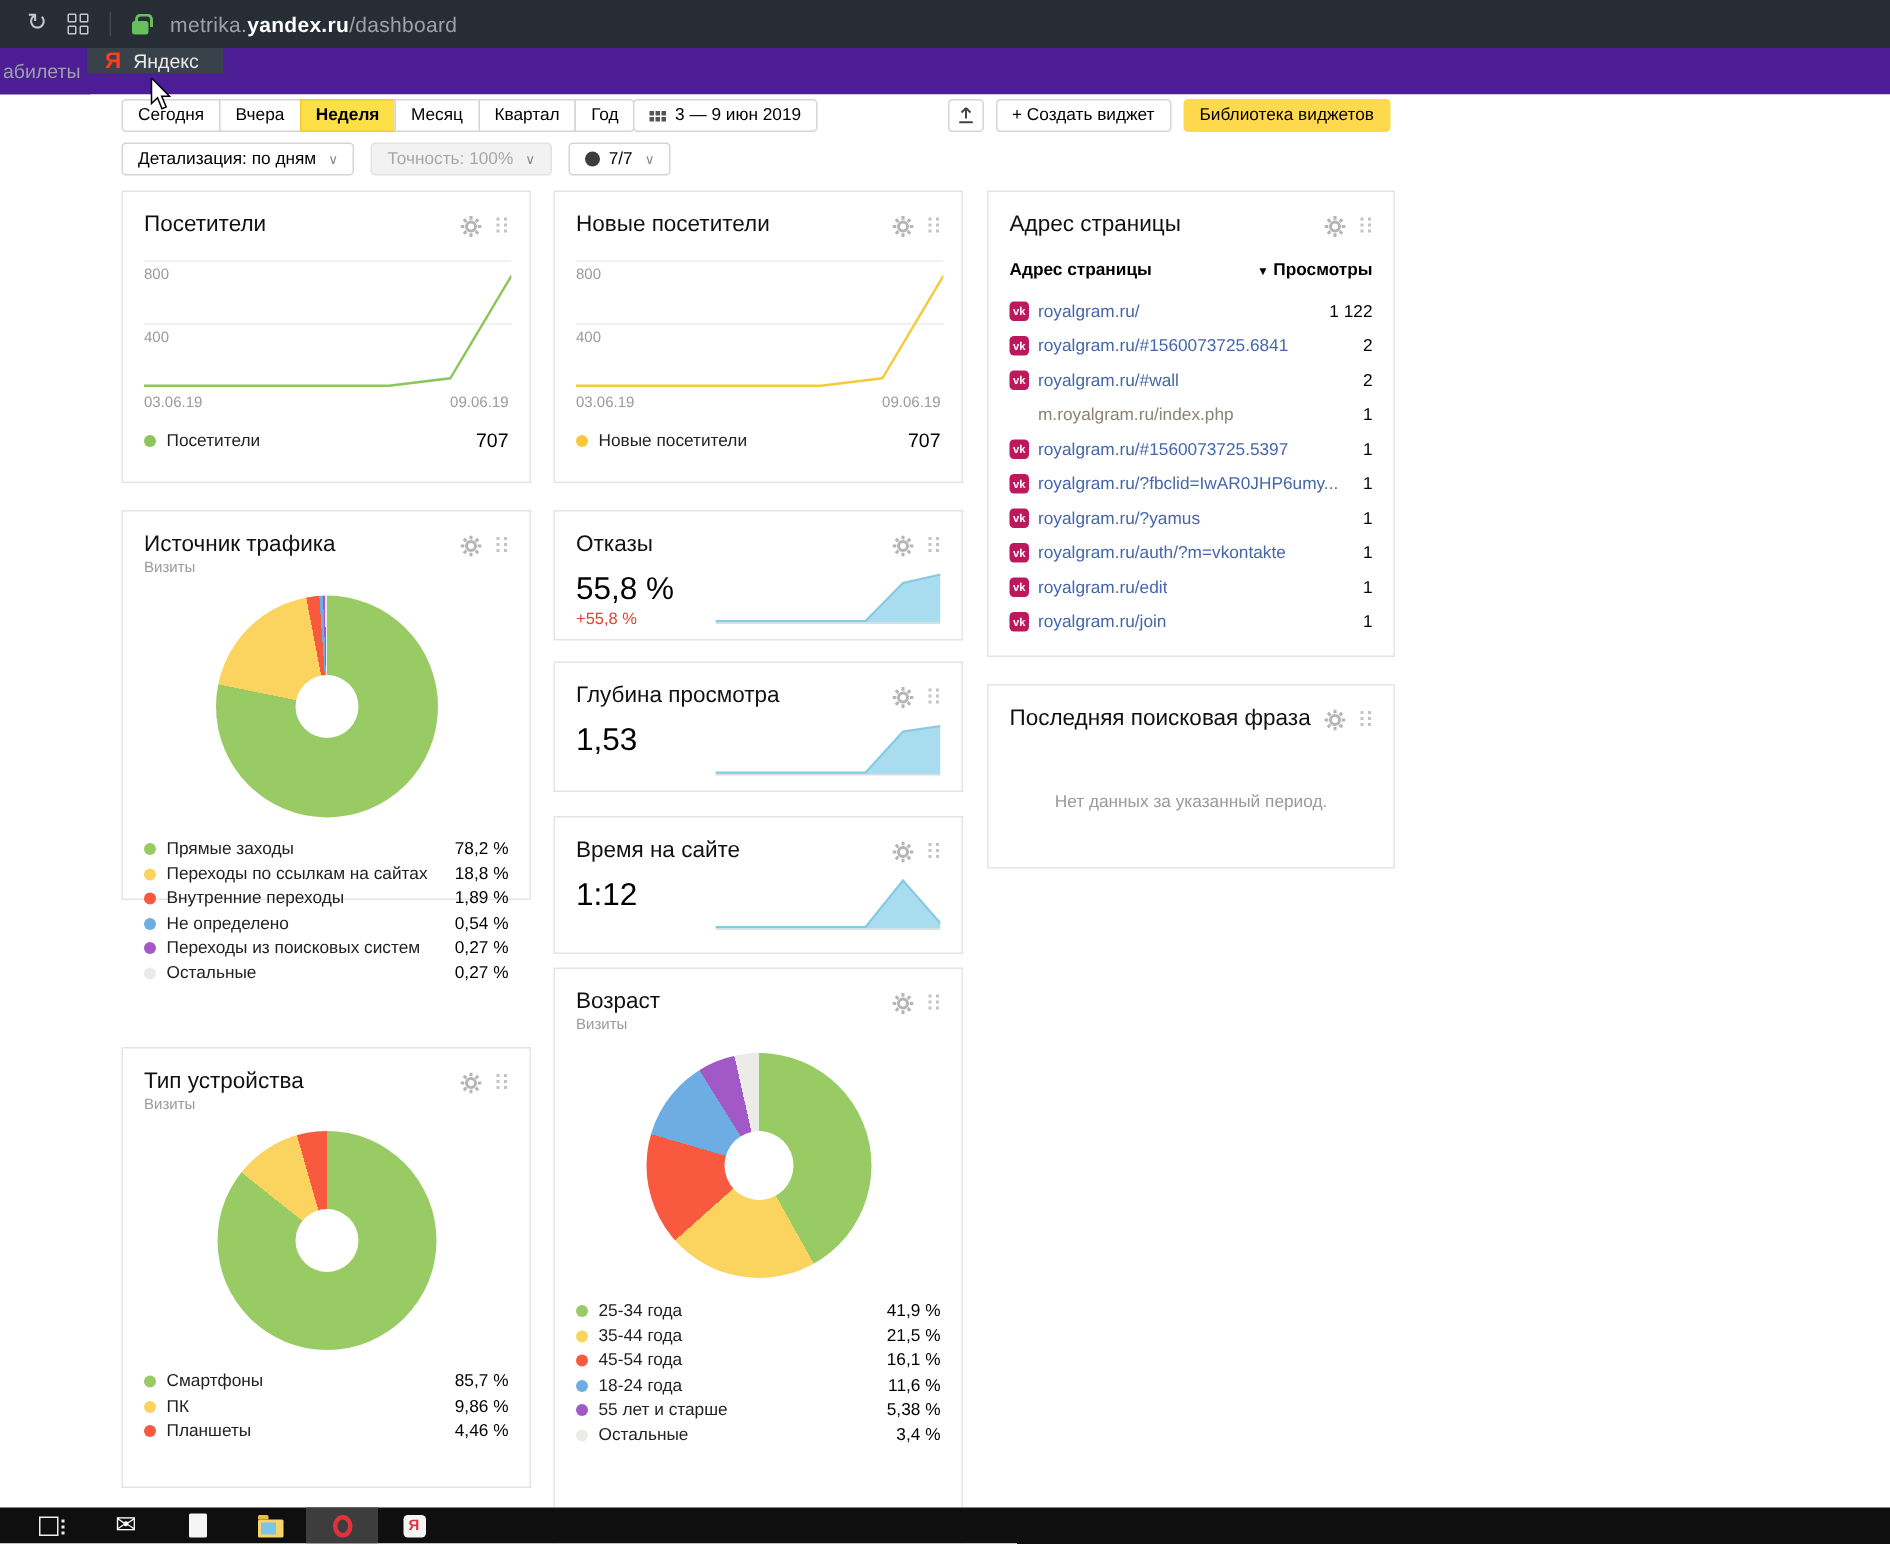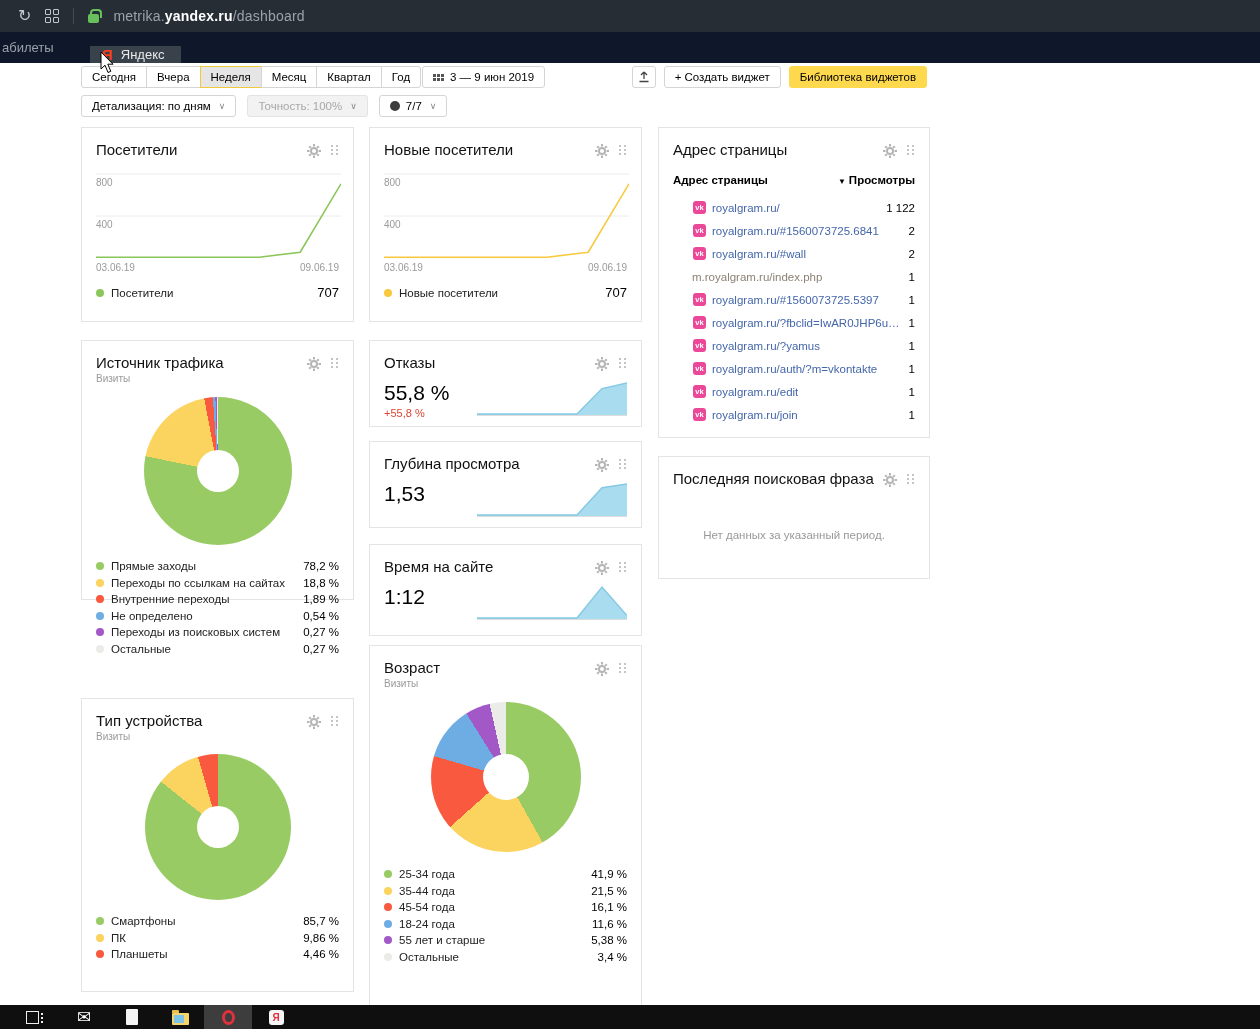--- a/index.html
+++ b/index.html
@@ -13,22 +13,22 @@
   .chrome-ic { color:#c3c9cf; font-size:16px; line-height:1; }
   .grid-ic { display:grid; grid-template-columns:6px 6px; grid-gap:2px; }
   .grid-ic span { width:6px; height:6px; border:1.5px solid #c3c9cf; border-radius:1px; }
   .vsep { width:1px; height:16px; background:#434b54; }
   .lock { position:relative; width:11px; height:9px; background:#67c05b; border-radius:2px; margin-top:5px; }
   .lock::before { content:""; position:absolute; left:1.5px; top:-5px; width:8px; height:7px;
     border:2px solid #67c05b; border-bottom:none; border-radius:4px 4px 0 0; }
   .url { font-size:14px; color:#9aa3ac; letter-spacing:.2px; }
   .url b { color:#fff; font-weight:bold; }
 
-  .tab-bar { position:absolute; left:0; top:32px; width:1260px; height:31px; background:#0f172a;
-    display:flex; align-items:flex-end;gap:32px; }
+  .tab-bar { position:absolute; left:0; top:32px; width:1260px; height:31px; background:#4c1d95;
+    display:flex; align-items:flex-start; }
   .tab-partial { color:#9aa1a8; font-size:13px; align-self:center; padding-left:2px; width:56px; overflow:hidden; }
   .tab-active { margin-left:2px; background:#39414a; display:flex; align-items:center; gap:8px;
     padding:0 16px 0 12px; }
   .ya-logo { color:#fc3f1d; font-weight:bold; font-size:15px; }
   .tab-active .tab-label { color:#e8eaec; font-size:13px; }
 
   
   .sidebar { position:absolute; left:0; top:63px; width:60px; height:942px; background:#2d2d2d; }
   .sb-item { height:26px; line-height:26px; color:#8f8f8f; font-size:12px; padding-left:0; overflow:hidden; cursor:pointer; }
   .sb-nav { padding-top:13px; }
@@ -37,21 +37,21 @@
 
   
   .content { position:absolute; left:60px; top:63px; width:1200px; height:942px; background:#fff; }
 
   .btn { display:inline-flex; align-items:center; gap:6px; height:22px; padding:0 10px;
     border:1px solid #d5d5d5; border-radius:3px; background:#fff; font-size:11.5px; color:#000; cursor:pointer; white-space:nowrap; }
   .seg { position:absolute; left:21px; top:3px; display:flex; }
   .seg .btn { border-radius:0; margin-left:-1px; }
   .seg .btn:first-child { border-radius:3px 0 0 3px; margin-left:0; }
   .seg .btn:last-child { border-radius:0 3px 3px 0; }
-  .seg .btn.active { background:#e5e5e5; border-color:#f0c93d; }
+  .seg .btn.active { background:#fde047; border-color:#f0c93d;font-weight:bold; }
   .daterange { position:absolute; left:362px; top:3px; }
   .grid9 { display:grid; grid-template-columns:3px 3px 3px; grid-gap:1px; }
   .grid9 span { width:3px; height:3px; background:#555; }
 
   .right-tools { position:absolute; right:333px; top:3px; display:flex; gap:8px; }
   .btn.icon-only { width:24px; padding:0; justify-content:center; }
   .btn.yellow { background:#ffd94d; border-color:#ffd94d; }
 
   .row2 { position:absolute; left:21px; top:32px; display:flex; gap:11px; }
   .btn.disabled { background:#f2f2f2; border-color:#e3e3e3; color:#a8a8a8; cursor:default; }
@@ -74,22 +74,22 @@
   .lc-legend { display:flex; align-items:center; padding:12px 14px 0; font-size:11.5px; color:#222; cursor:pointer; }
   .dot { width:8px; height:8px; border-radius:50%; display:inline-block; margin-right:7px; flex:none; }
   .lc-legend .val { margin-left:auto; font-size:13px; color:#000; }
 
   
   .tbl { padding:8px 14px 0; font-size:11.5px; }
   .tbl-head { display:flex; font-weight:bold; color:#000; padding:8px 0 10px; }
   .tbl-head .c2 { margin-left:auto; }
   .sort-car { font-size:8px; margin-right:3px; }
   .trow { display:flex; align-items:center; height:23px; }
-  .vk-ic { width:13px; height:13px; background:#ec4899; border-radius:3px; color:#fff; font-size:7.5px;
-    font-weight:bold; display:flex; align-items:center; justify-content:center; margin-right:6px; flex:none;margin-left:20px; }
+  .vk-ic { width:13px; height:13px; background:#be185d; border-radius:3px; color:#fff; font-size:7.5px;
+    font-weight:bold; display:flex; align-items:center; justify-content:center; margin-right:6px; flex:none; }
   .no-ic { width:19px; flex:none; }
   .turl { color:#4466aa; cursor:pointer; overflow:hidden; white-space:nowrap; text-overflow:ellipsis; }
   .turl.plain { color:#8c8276; cursor:default; }
   .tviews { margin-left:auto; color:#000; padding-left:8px; }
 
   
   .pie-wrap { display:flex; justify-content:center; }
   .pie { position:relative; border-radius:50%; }
   .pie-hole { position:absolute; background:#fff; border-radius:50%; left:50%; top:50%; transform:translate(-50%,-50%); }
   .plegend { padding:0 14px; }

